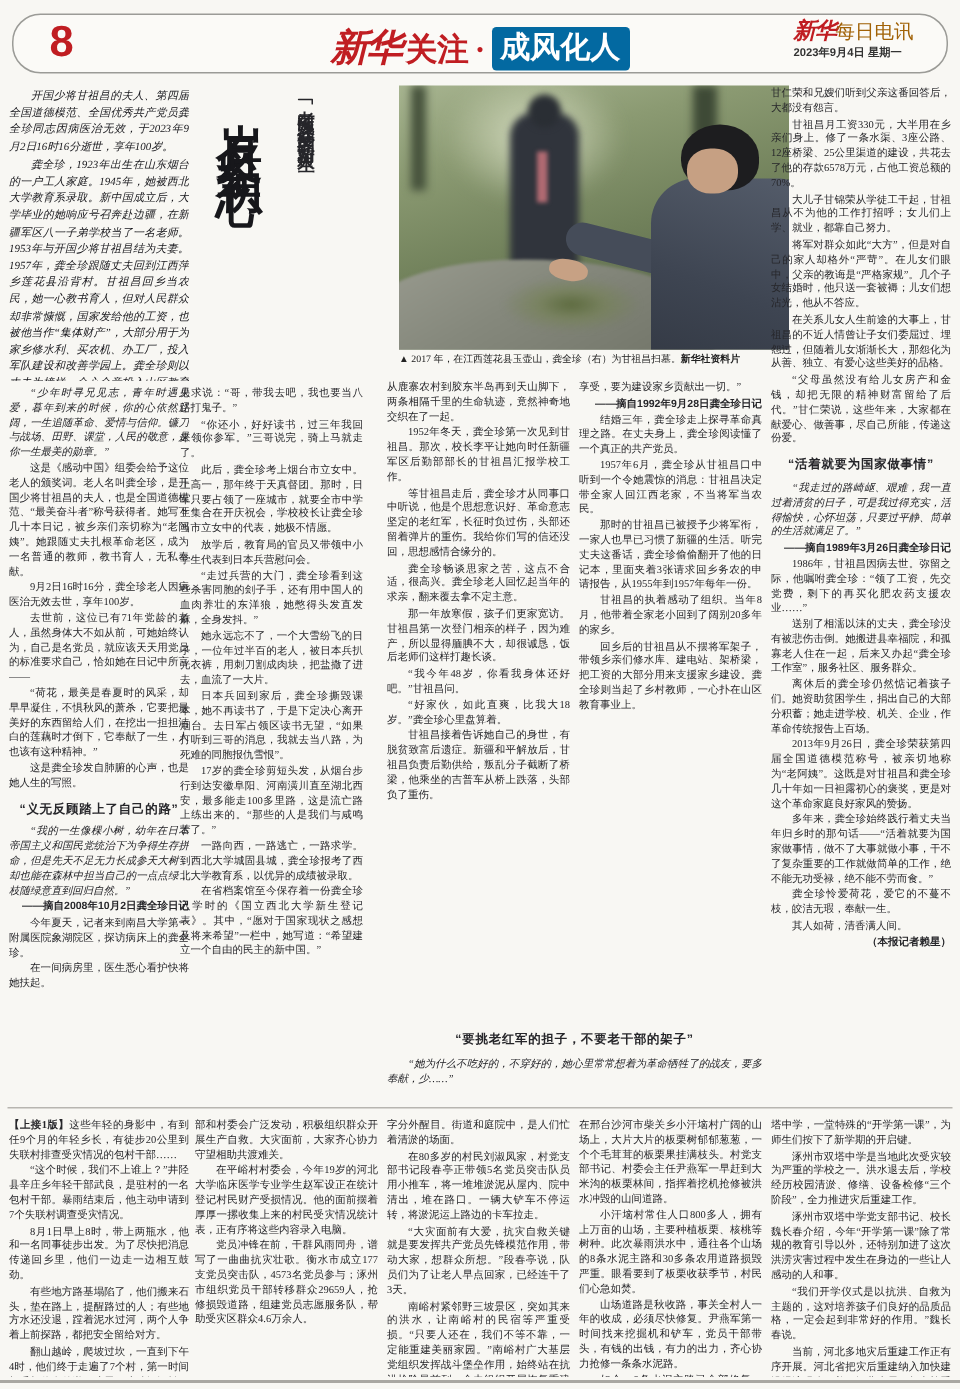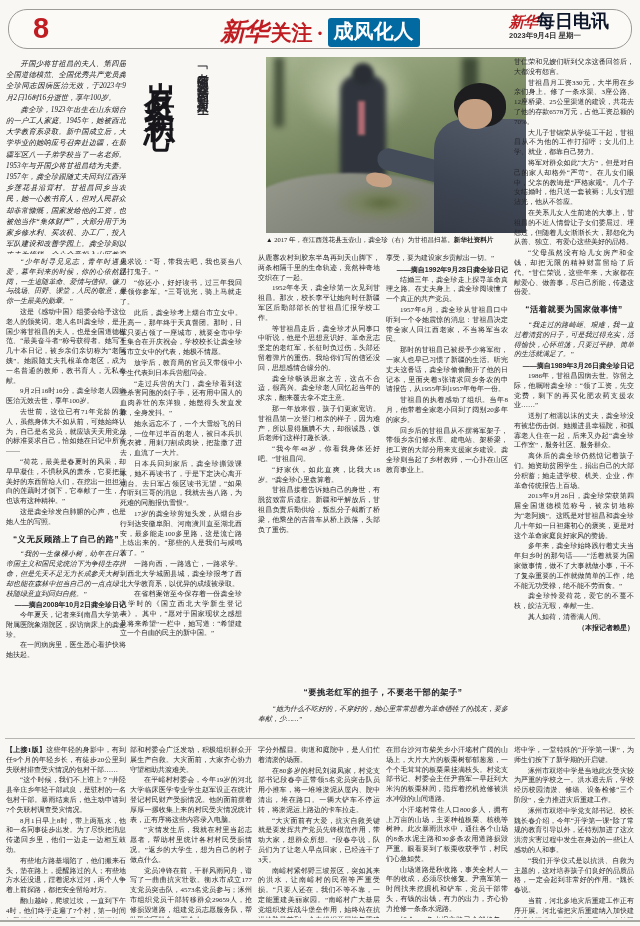--- a/index.html
+++ b/index.html
@@ -13,21 +13,21 @@
   .mast-center{position:absolute;left:0;right:0;top:5px;text-align:center;white-space:nowrap;}
   .brand-script{font-size:25px;font-weight:bold;font-style:italic;color:#c01d22;
                 font-family:"Liberation Serif",serif;letter-spacing:-2px;}
   .mast-section{font-size:21px;font-weight:bold;color:#c01d22;font-family:"Liberation Sans",sans-serif;}
   .mast-dot{font-size:21px;font-weight:bold;color:#c01d22;}
   .mast-banner{display:inline-block;background:#0369a1;color:#fff;font-size:20px;font-weight:bold;
                font-family:"Liberation Sans",sans-serif;padding:0 6px 2px 6px;border-radius:3px;
                vertical-align:2px;}
   .mast-right{position:absolute;right:22px;top:4px;text-align:left;line-height:14px;}
   .logo-script{font-size:15px;font-weight:bold;font-style:italic;color:#c01d22;letter-spacing:-1px;}
-  .logo-rest{font-size:18px;font-weight:bold;color:#0f172a;font-family:"Liberation Sans",sans-serif;}
+  .logo-rest{font-size:13px;font-weight:normal;color:#a16207;font-family:"Liberation Sans",sans-serif;}
   .mast-date{font-size:7.5px;font-weight:bold;color:#333;font-family:"Liberation Sans",sans-serif;}
   
   .col{position:absolute;overflow:hidden;font-size:7px;line-height:9.8px;text-align:justify;}
   .col p{margin:0 0 1px 0;}
   .it-p{text-indent:2em;}
   .it-pc{text-indent:0;}
   .it-q{font-style:italic;text-indent:2em;color:#1d1d22;}
   .it-h{font-weight:bold;text-align:center;text-indent:0;font-size:8.3px;margin:7px 0 6px 0 !important;
         font-family:"Liberation Sans",sans-serif;letter-spacing:0.5px;}
   .it-attr{font-weight:bold;text-align:right;text-indent:0;font-family:"Liberation Sans",sans-serif;}
@@ -196,21 +196,20 @@
     <div class="col" style="left:6px;top:746px;width:120px;height:172px;">
         <p class="it-pc"><b>【上接1版】</b>这些年轻的身影中，有到任9个月的年轻乡长，有徒步20公里到失联村排查受灾情况的包村干部……</p>
         <p class="it-p">“这个时候，我们不上谁上？”井陉县辛庄乡年轻干部武良，是驻村的一名包村干部。暴雨结束后，他主动申请到7个失联村调查受灾情况。</p>
         <p class="it-p">8月1日早上8时，带上两瓶水，他和一名同事徒步出发。为了尽快把消息传递回乡里，他们一边走一边相互鼓劲。</p>
         <p class="it-p">有些地方路基塌陷了，他们搬来石头，垫在路上，提醒路过的人；有些地方水还没退，蹚着泥水过河，两个人争着上前探路，都把安全留给对方。</p>
         <p class="it-p">翻山越岭，爬坡过坎，一直到下午4时，他们终于走遍了7个村，第一时间把受损信息传递回乡里，这才深深松了一口气。</p>
       </div>
     <div class="col" style="left:130px;top:746px;width:122px;height:172px;">
         <p class="it-pc">部和村委会广泛发动，积极组织群众开展生产自救。大灾面前，大家齐心协力守望相助共渡难关。</p>
         <p class="it-p">在平峪村村委会，今年19岁的河北大学临床医学专业学生赵军设正在统计登记村民财产受损情况。他的面前摆着厚厚一摞收集上来的村民受灾情况统计表，正有序将这些内容录入电脑。</p>
-        <p class="it-p">“灾情发生后，我就在村里当起志愿者，帮助村里统计各村村民受损情况。”返乡的大学生，想为自己的村子做点什么。</p>
         <p class="it-p">党员冲锋在前，干群风雨同舟，谱写了一曲曲抗灾壮歌。衡水市成立177支党员突击队，4573名党员参与；涿州市组织党员干部转移群众29659人，抢修损毁道路，组建党员志愿服务队，帮助受灾区群众4.6万余人。</p>
       </div>
     <div class="col" style="left:258px;top:746px;width:122px;height:172px;">
         <p class="it-pc">字分外醒目。街道和庭院中，是人们忙着清淤的场面。</p>
         <p class="it-p">在80多岁的村民刘淑凤家，村党支部书记段春亭正带领5名党员突击队员用小推车，将一堆堆淤泥从屋内、院中清出，堆在路口。一辆大铲车不停运转，将淤泥运上路边的卡车拉走。</p>
         <p class="it-p">“大灾面前有大爱，抗灾自救关键就是要发挥共产党员先锋模范作用，带动大家，想群众所想。”段春亭说，队员们为了让老人早点回家，已经连干了3天。</p>
         <p class="it-p">南峪村紧邻野三坡景区，突如其来的洪水，让南峪村的民宿等严重受损。“只要人还在，我们不等不靠，一定能重建美丽家园。”南峪村广大基层党组织发挥战斗堡垒作用，始终站在抗洪抢险最前列，全力组织开展恢复重建工作，保障群众基本生活。</p>
       </div>
     <div class="col" style="left:386px;top:746px;width:122px;height:172px;">
         <p class="it-pc">在邢台沙河市柴关乡小汗垴村广阔的山场上，大片大片的板栗树郁郁葱葱，一个个毛茸茸的板栗果挂满枝头。村党支部书记、村委会主任尹燕军一早赶到大米沟的板栗林间，指挥着挖机抢修被洪水冲毁的山间道路。</p>

